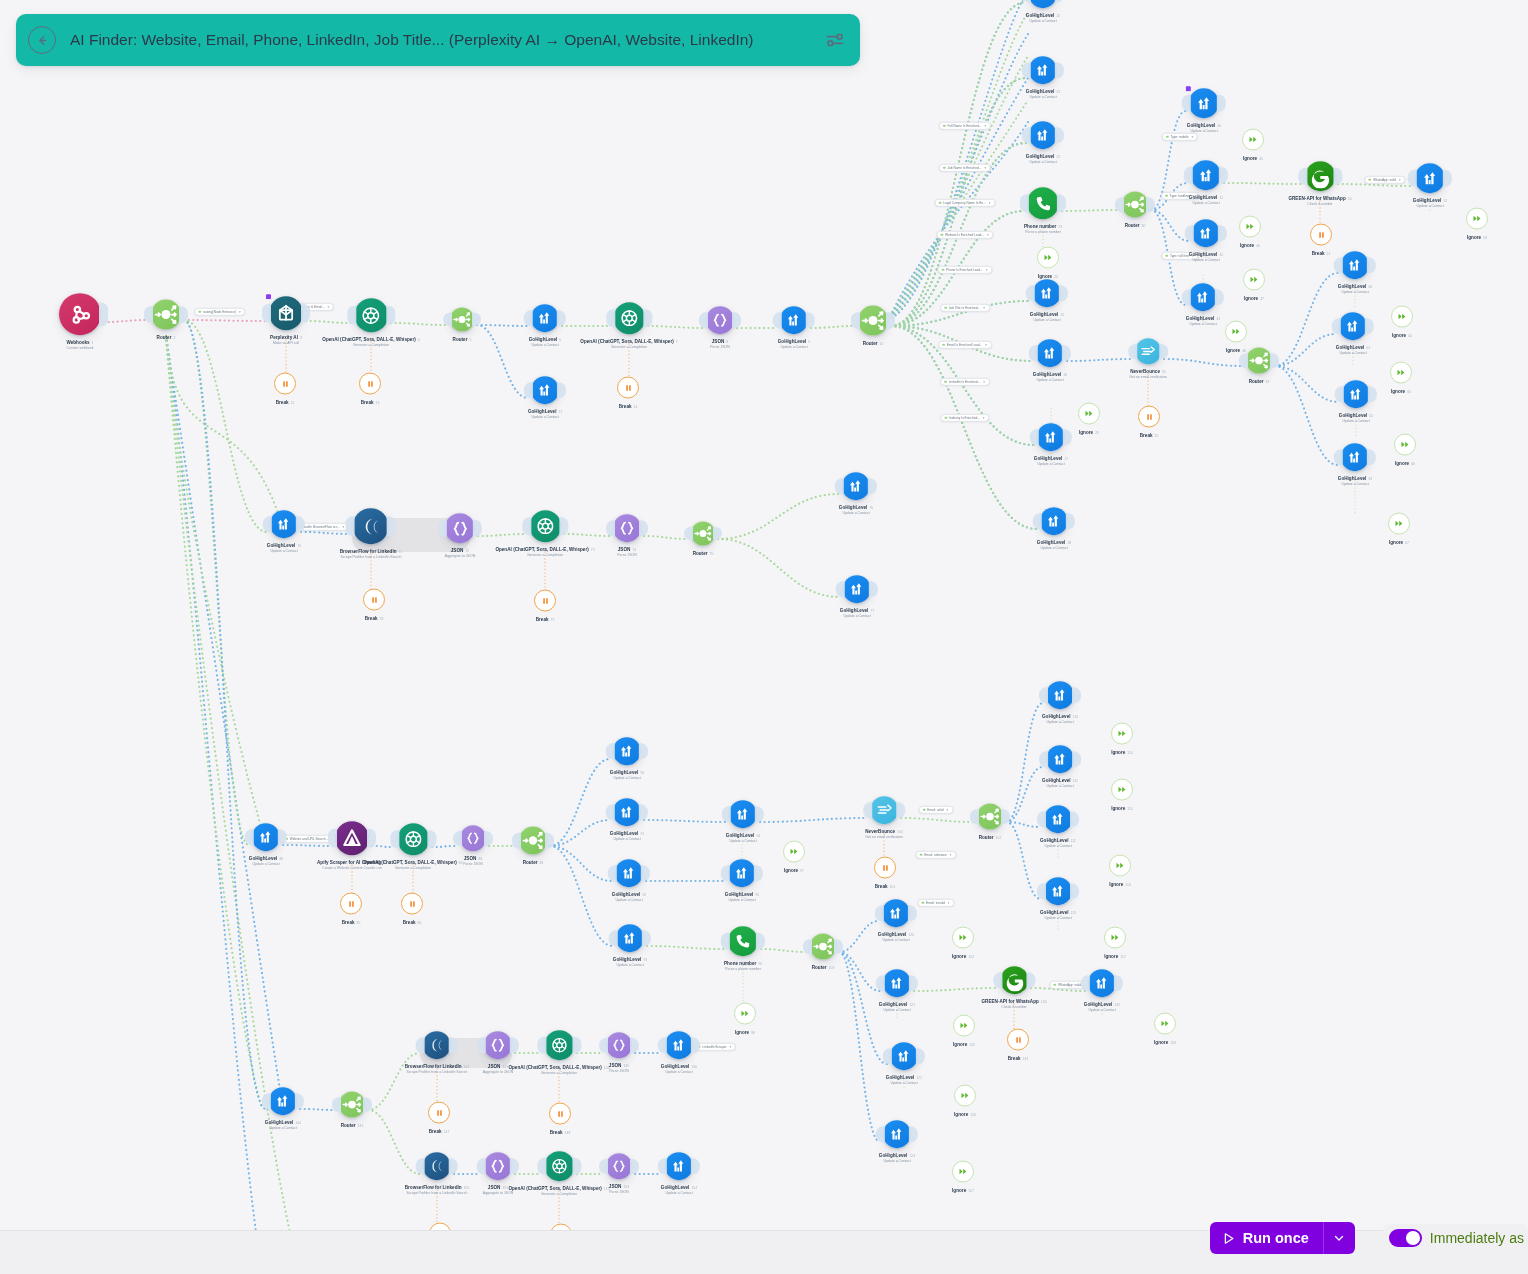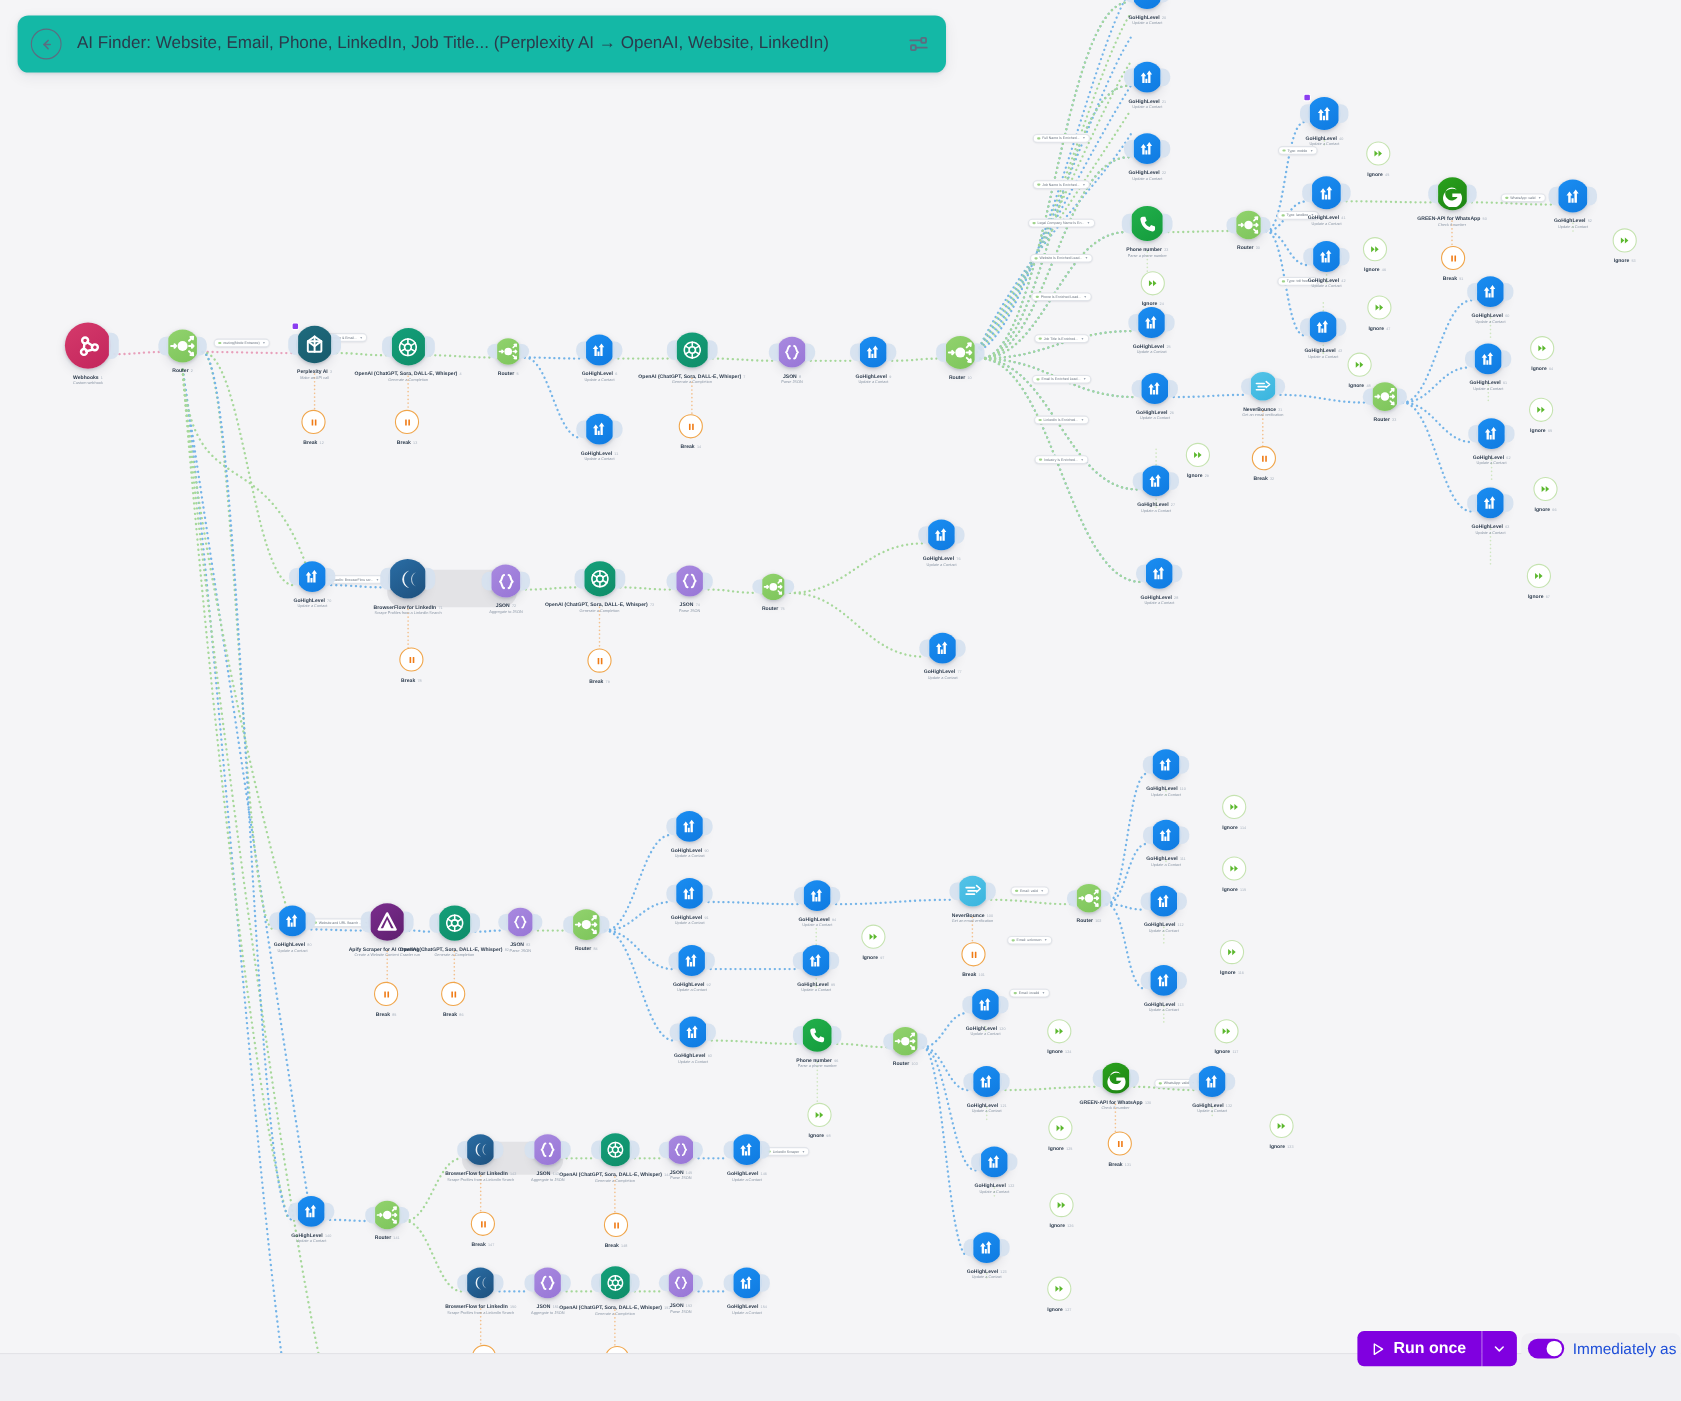--- a/index.html
+++ b/index.html
@@ -153,22 +153,22 @@
   #bottombar {
     position: absolute; left: 0; right: 0; bottom: 0;
     height: 44px;
     background: #f0f0f3;
     border-top: 1px solid #e3e3e7;
     display: flex; align-items: center; justify-content: flex-end;
     padding-right: 0;
     z-index: 40;
   }
   #runbar {
-    position: absolute; right: 0px; bottom: 32px;
-    display: flex; align-items: center; gap: 4px;
+    position: absolute; right: 0px; bottom: 20px;
+    display: flex; align-items: center; gap: 28px;
     z-index: 45;
   }
   .runbtn-group { display: flex; align-items: stretch; }
   #run-once {
     background: #8000e0;
     color: #fff;
     border: none;
     border-radius: 6px 0 0 6px;
     font-size: 14.5px;
     font-weight: 700;
@@ -197,21 +197,21 @@
     width: 33px; height: 18px; border-radius: 10px;
     background: #8000e0;
     position: relative; cursor: pointer; flex: none;
   }
   .toggle .knob {
     position: absolute; top: 2.2px; right: 2.2px;
     width: 13.6px; height: 13.6px; border-radius: 50%;
     background: #fff;
   }
   #sched-label {
-    font-size: 14px; color: #1d4ed8; white-space: nowrap;
+    font-size: 14px; color: #4d7c0f; white-space: nowrap;
   }
 </style>
 </head>
 <body>
 
 <div id="app">
 
   <div id="canvas">
 
     <div class="hl-rect" style="left:352px;top:518px;width:118px;height:34px;"></div>

